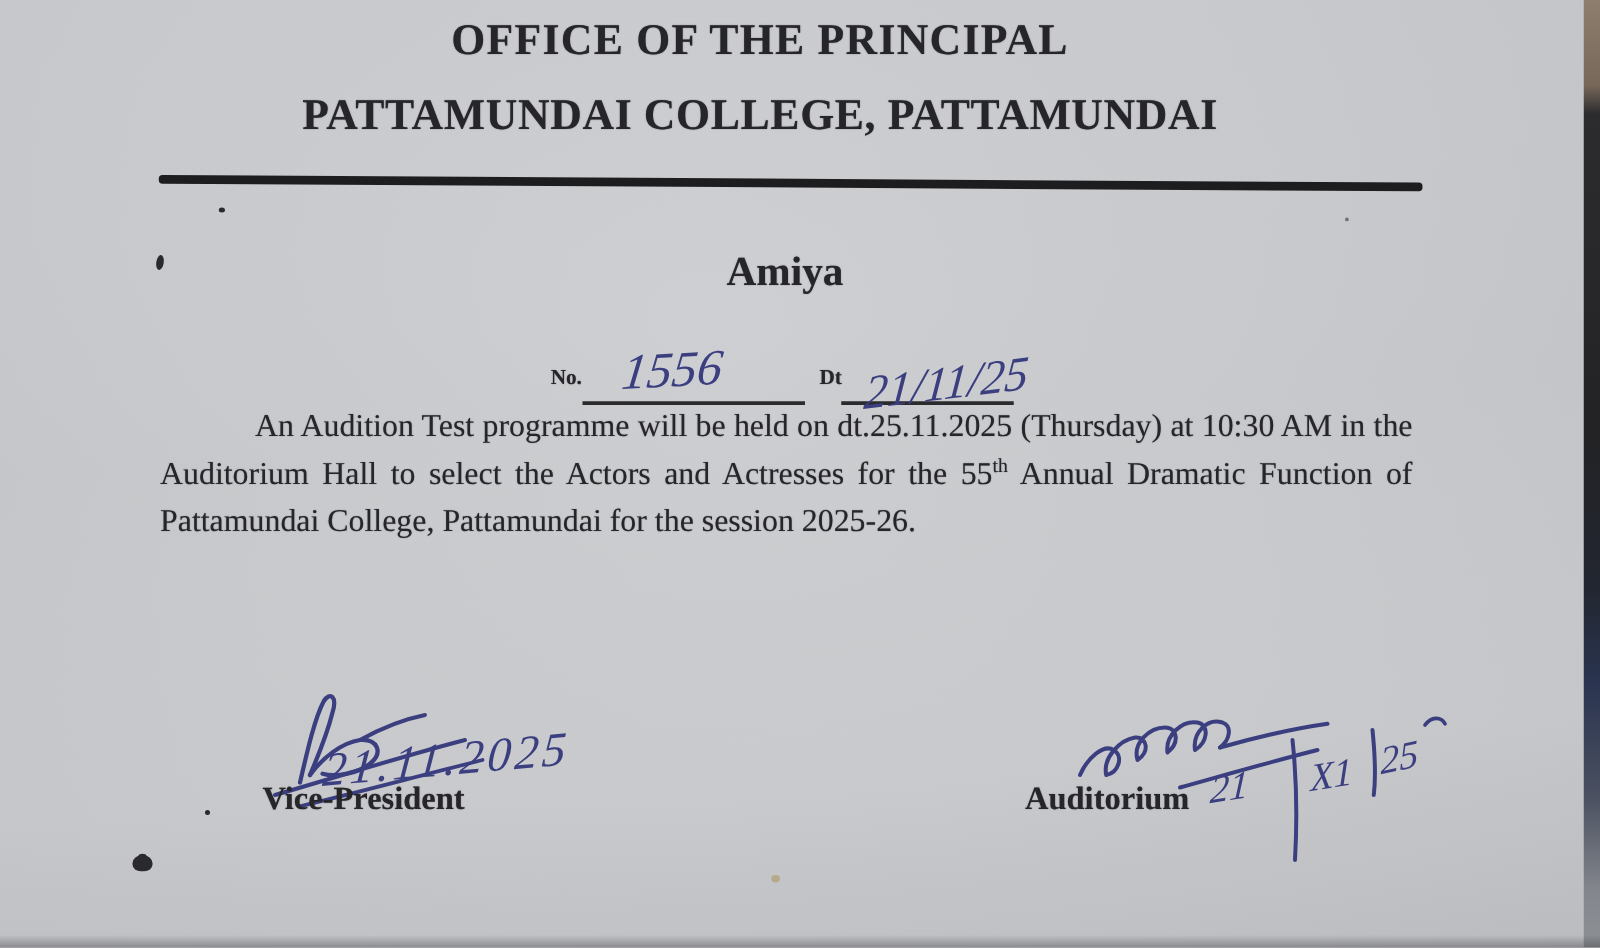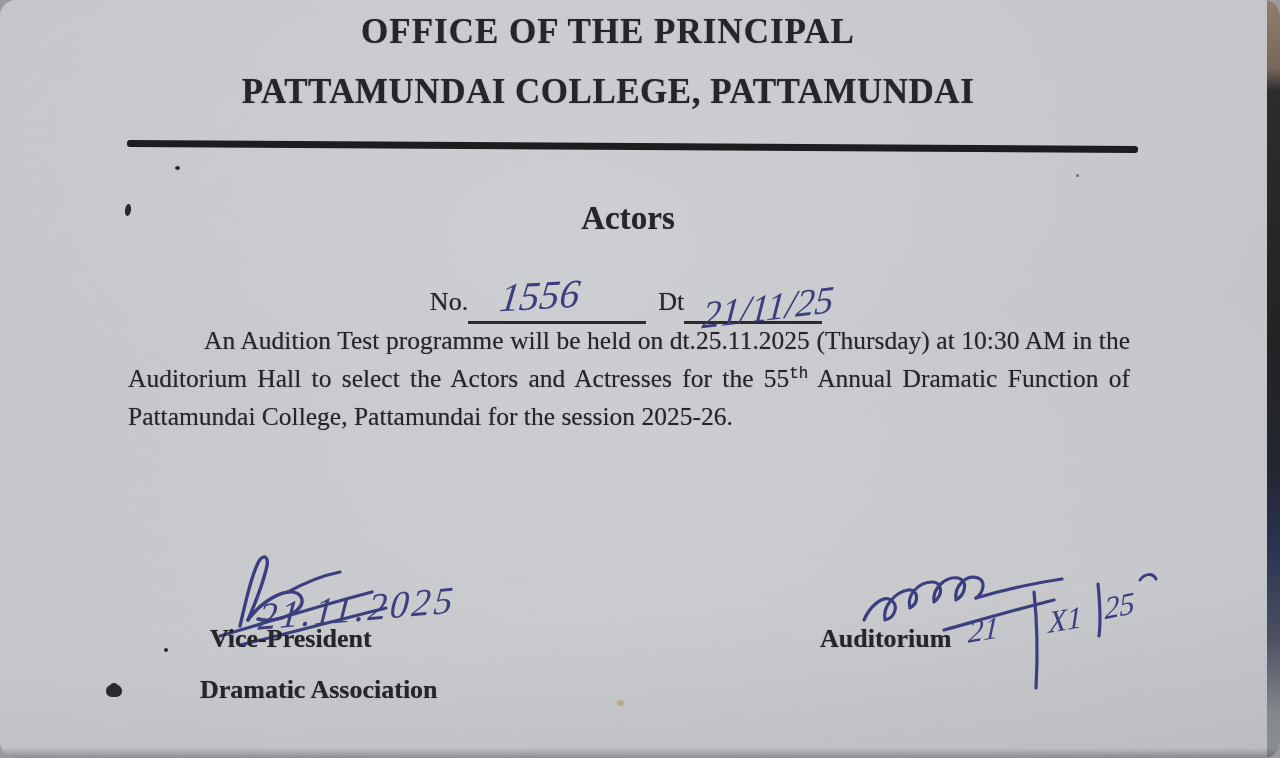--- a/index.html
+++ b/index.html
@@ -14,21 +14,20 @@
     font-family: "Liberation Serif", serif;
     background: #9a9a9e;
   }
   .photo {
     position: relative;
     width: 1280px; height: 758px;
     background:
       radial-gradient(ellipse 1400px 900px at 45% 35%, rgba(255,255,255,0.10), rgba(0,0,0,0.06) 90%),
       linear-gradient(176deg, #cbccd0 0%, #c8c9cc 45%, #cccdd0 78%, #c3c4c8 100%);
     overflow: hidden;
-    border-radius: 16px;
   }
   .photo::after {
     content: "";
     position: absolute; left: 0; right: 0; bottom: 0; height: 10px;
     background: linear-gradient(to bottom, rgba(0,0,0,0), rgba(40,40,46,0.35));
     pointer-events: none;
   }
   
   .edge-strip {
     position: absolute; top: 0; right: 0;
@@ -61,21 +60,21 @@
     text-align: center;
     font-size: 33px; font-weight: bold;
     color: var(--text); text-shadow: 0 0 1px rgba(30,30,34,0.5);
   }
   .no-line {
     position: absolute; left: 0; right: 24px; top: 252px;
     display: flex; justify-content: center; align-items: flex-end;
     color: var(--text);
   }
   .no-label, .dt-label {
-    font-size: 26px; font-weight: normal; line-height: 44px;
+    font-size: 17px; font-weight: bold; line-height: 44px;
     text-shadow: 0 0 1px rgba(30,30,34,0.5);
   }
   .blank {
     display: inline-block; position: relative;
     border-bottom: 3px solid #2b2b2e; height: 44px;
   }
   .blank-no { width: 178px; }
   .blank-dt { width: 138px; margin-right: 4px; }
   .dt-label { margin-left: 12px; margin-top: 28px; }
   .hw { font-style: italic; color: var(--ink); white-space: nowrap; }
@@ -87,21 +86,21 @@
     position: absolute; left: 18px; bottom: -8px;
     font-size: 38px; transform: rotate(-7deg) skewX(-12deg);
   }
   .para {
     position: absolute; left: 128px; width: 1002px;
     margin: 0;
     font-size: 25.5px; line-height: 38px;
     text-align: justify; text-indent: 76px;
     color: var(--text); text-shadow: 0 0 1px rgba(30,30,34,0.45);
   }
-  .para sup { font-size: 0.62em; line-height: 0; font-family: Liberation Mono, monospace; }
+  .para sup { font-size: 0.62em; line-height: 0; }
   .p1 { top: 322px; }
   .p2 { top: 447px; word-spacing: 3px; }
   .sig-label {
     position: absolute;
     font-size: 26px; font-weight: bold;
     color: var(--text); text-shadow: 0 0 1px rgba(30,30,34,0.5);
     white-space: nowrap;
   }
   .vp-label   { left: 200px; top: 624px; margin-left: 10px; }
   .da-label   { left: 200px; top: 675px; }
@@ -132,21 +131,21 @@
 
 <div class="photo">
 
   <div class="header">
     <div class="h-line1">OFFICE OF THE PRINCIPAL</div>
     <div class="h-line2">PATTAMUNDAI COLLEGE, PATTAMUNDAI</div>
   </div>
 
   <div class="head-rule"></div>
 
-  <div class="notice-title">Actors</div>
+  <div class="notice-title">Amiya</div>
 
   <div class="no-line">
     <span class="no-label">No.</span>
     <span class="blank blank-no">
       <span class="hw hw-no">1556</span>
     </span>
     <span class="dt-label">Dt</span>
     <span class="blank blank-dt">
       <span class="hw hw-dt">21/11/25</span>
     </span>
@@ -158,21 +157,20 @@
   <svg class="sig-svg sig-left" width="300" height="100" viewBox="0 0 300 100">
     <path stroke-width="3.4" d="M28,78 C34,52 40,26 47,13 C52,5 58,9 54,22 C50,38 42,58 36,72"></path>
     <path stroke-width="3.4" d="M36,72 C46,58 62,46 76,44 C90,43 95,54 84,63 C74,71 56,74 46,71"></path>
     <path stroke-width="3.2" d="M76,44 C94,34 113,27 128,24"></path>
     <path stroke-width="3.2" d="M8,88 C50,76 106,58 160,44"></path>
     <path stroke-width="3.0" d="M28,97 C70,87 122,73 174,60"></path>
   </svg>
   <span class="hw hw-date-left">21.11.2025</span>
 
   <div class="sig-label vp-label">Vice-President</div>
-  <div class="sig-label da-label">Dramatic Association</div>
 
   <svg class="sig-svg sig-right" width="310" height="135" viewBox="0 0 310 135">
     <path stroke-width="3.2" d="M12,58 C18,44 31,33 39,38 C47,43 43,56 33,58 C30,44 44,30 56,28 C66,27 68,40 58,46 C54,32 68,20 80,20 C90,20 92,32 82,40 C80,26 94,14 106,16 C116,18 114,32 104,38 C102,24 114,12 126,16 C134,19 132,30 124,36"></path>
     <path stroke-width="3.2" d="M124,36 C152,28 182,21 210,17"></path>
     <path stroke-width="3.2" d="M92,68 C128,58 166,47 202,38"></path>
     <path stroke-width="3.2" d="M182,30 C185,58 186,90 184,126"></path>
     <path stroke-width="3.2" d="M246,22 C248,42 249,58 247,74"></path>
     <path stroke-width="3.0" d="M288,18 C293,11 301,11 304,17"></path>
   </svg>
   <span class="hw hw-part rp-21">21</span>

